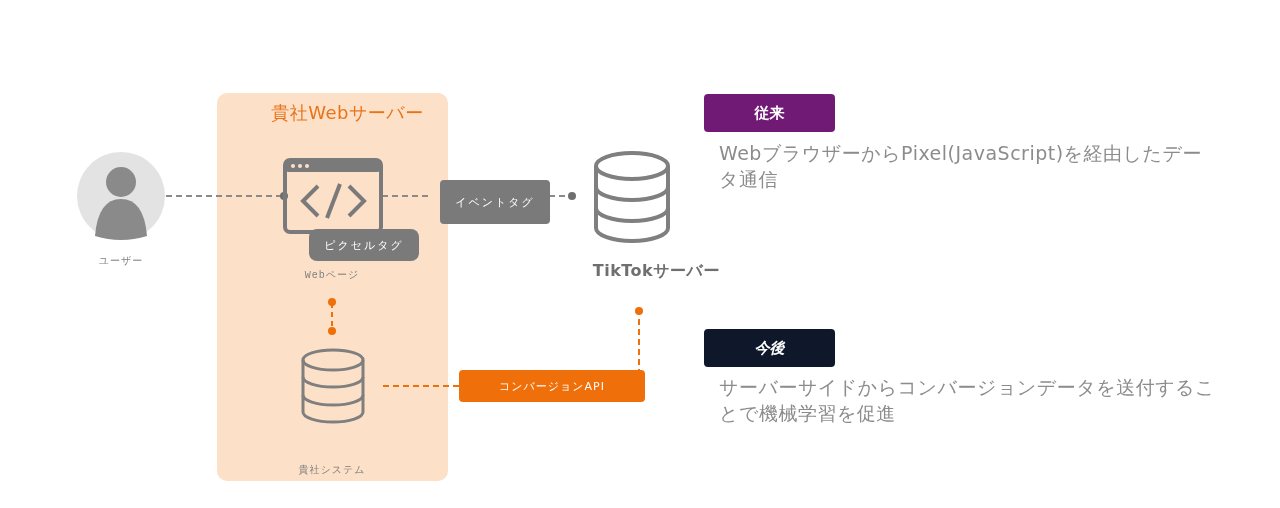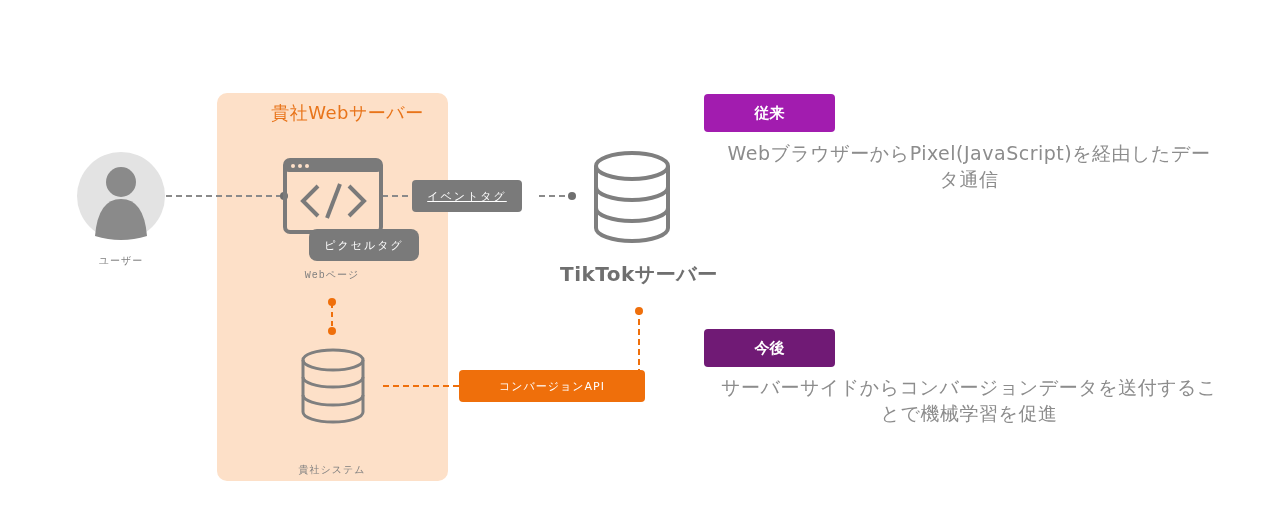--- a/index.html
+++ b/index.html
@@ -8,26 +8,26 @@
     .abs { position: absolute; }
     #diagram { position: absolute; left: 0; top: 0; }
     .server-box { left: 217px; top: 93px; width: 231px; height: 388px;
                   background: #fde0c8; border-radius: 10px; }
     .box-title { left: 217px; top: 101px; width: 261px; text-align: center;
                  font-size: 18px; color: #e8741a; letter-spacing: 0.5px; }
     .node-label { font-size: 10px; color: #7f7f7f; text-align: center; letter-spacing: 1px; }
     .tag { background: #7a7a7a; color: #ffffff; font-size: 11px; border-radius: 4px;
            display: flex; align-items: center; justify-content: center; letter-spacing: 2px; }
     .tag.orange { background: #ef6f0b; letter-spacing: 1px; }
-    .server-title { font-size: 20px; color: #6f6f6f; font-weight: bold; letter-spacing: 0.5px; text-align: left; }
+    .server-title { font-size: 16px; color: #6f6f6f; font-weight: bold; letter-spacing: 0.5px; text-align: right; }
     .badge { width: 131px; height: 38px; border-radius: 4px; color: #ffffff; font-weight: bold;
              font-size: 15px; display: flex; align-items: center; justify-content: center; }
-    .badge.gray { background: #a21caf; }
-    .badge.orange { background: #701a75; }
-    .desc { font-size: 19px; color: #8c8c8c; line-height: 26px; width: 500px; letter-spacing: 0.5px; text-align: center; }
+    .badge.gray { background: #701a75; }
+    .badge.orange { background: #0f172a; font-style: italic; }
+    .desc { font-size: 19px; color: #8c8c8c; line-height: 26px; width: 500px; letter-spacing: 0.5px; }
   </style>
 </head>
 <body>
 
 <div class="abs server-box"></div>
 <div class="abs box-title">貴社Webサーバー</div>
 
 <svg id="diagram" width="1280" height="508">
 
   <line x1="166" y1="196" x2="284" y2="196" stroke="#8a8a8a" stroke-width="2" stroke-dasharray="6,4"></line>
@@ -76,20 +76,20 @@
     <path d="M596 208 A36 13 0 0 0 668 208"></path>
   </g>
 </svg>
 
 <div class="abs node-label" style="left:71px; top:254px; width:100px;">ユーザー</div>
 <div class="abs node-label" style="left:270px; top:268px; width:124px;font-family:Liberation Mono, monospace;">Webページ</div>
 <div class="abs node-label" style="left:262px; top:443px; width:140px;margin-top:20px;">貴社システム</div>
 <div class="abs server-title" style="left:560px; top:261px; width:160px;">TikTokサーバー</div>
 
 <div class="abs tag" style="left:309px; top:229px; width:110px; height:32px;border-radius:8px;">ピクセルタグ</div>
-<div class="abs tag" style="left:412px; top:180px; width:110px; height:32px;text-decoration:underline;">イベントタグ</div>
+<div class="abs tag" style="left:440px; top:180px; width:110px; height:44px;">イベントタグ</div>
 <div class="abs tag orange" style="left:459px; top:370px; width:186px; height:32px;">コンバージョンAPI</div>
 
 <div class="abs badge gray" style="left:704px; top:94px;">従来</div>
 <div class="abs desc" style="left:719px; top:140px;">WebブラウザーからPixel(JavaScript)を経由したデータ通信</div>
 
 <div class="abs badge orange" style="left:704px; top:329px;">今後</div>
 <div class="abs desc" style="left:719px; top:374px;">サーバーサイドからコンバージョンデータを送付することで機械学習を促進</div>
 
 </body></html>

